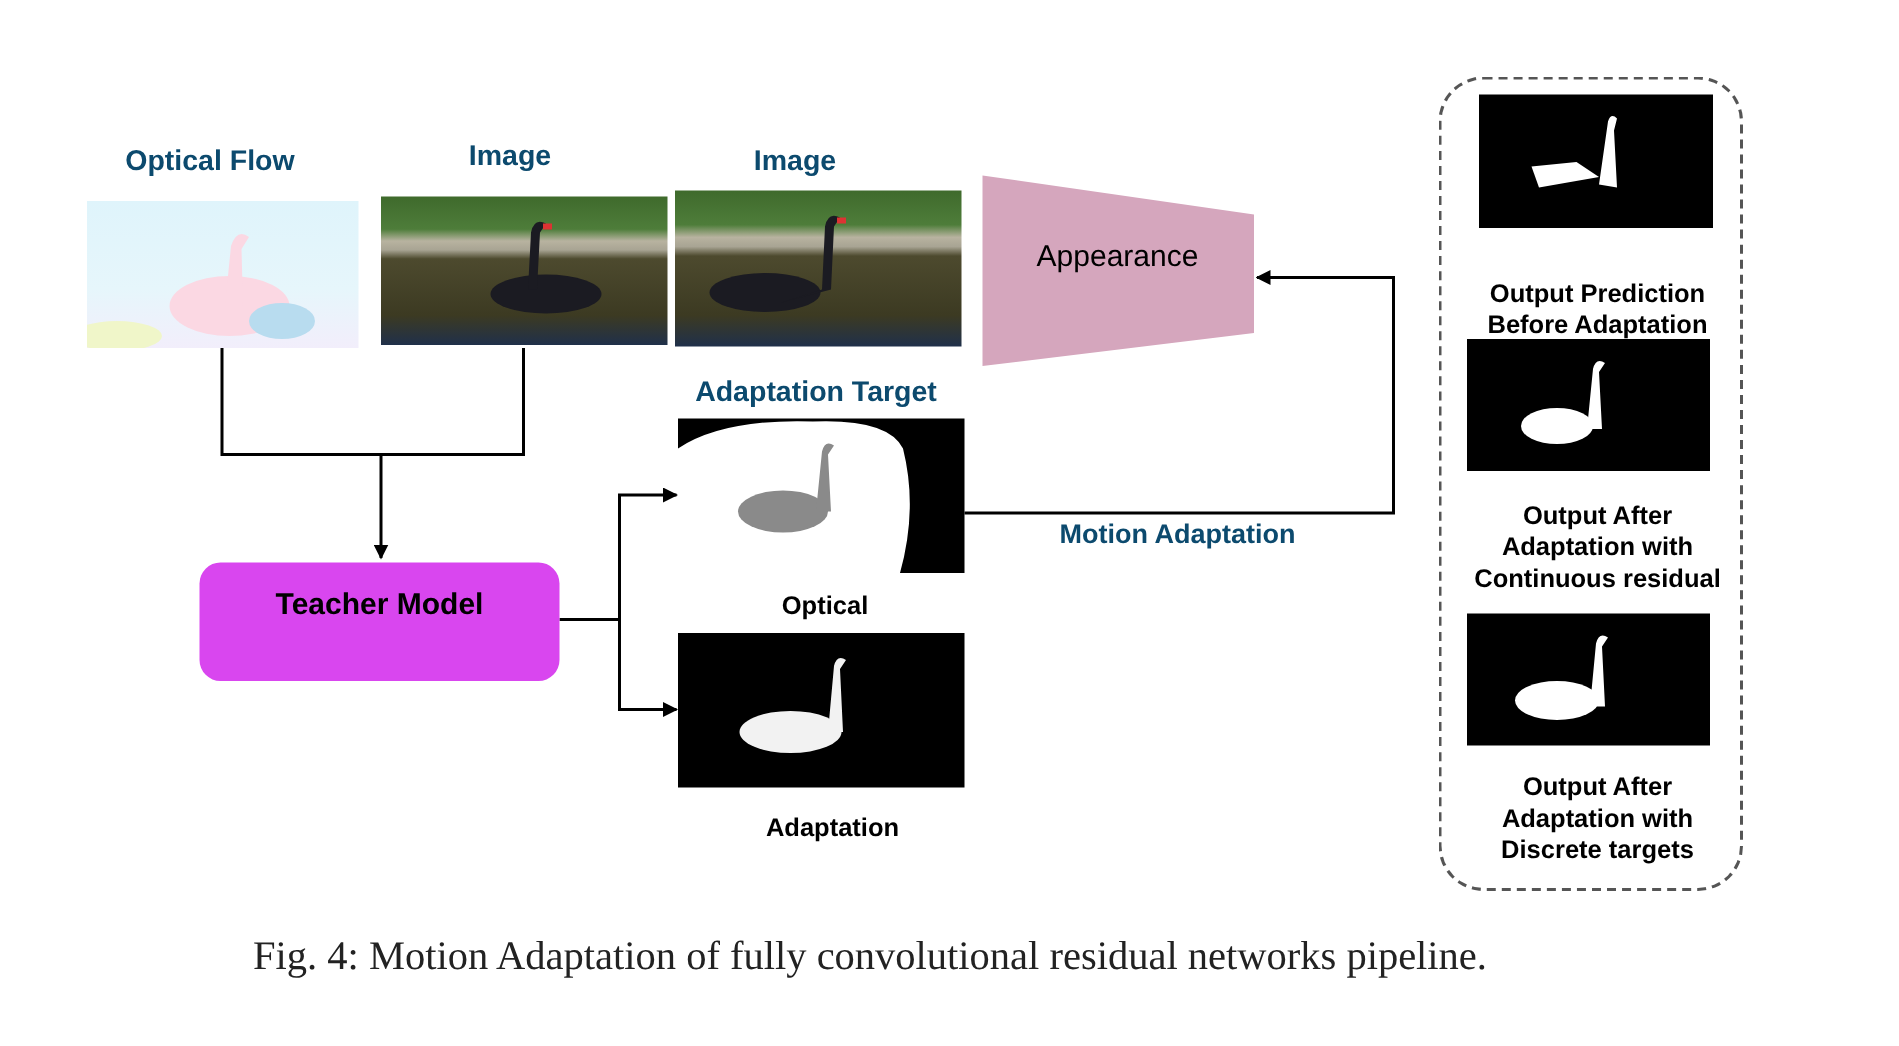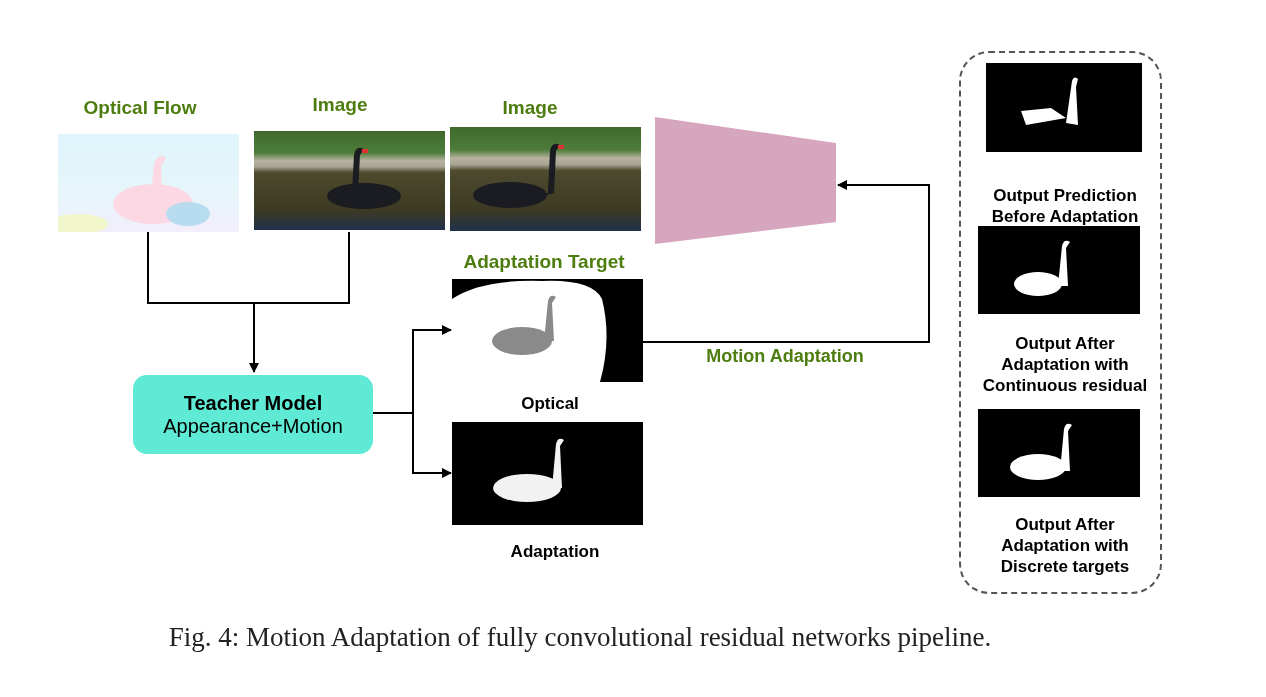--- a/index.html
+++ b/index.html
@@ -1,22 +1,22 @@
 <!DOCTYPE html>
 <html><head>
 <meta charset="utf-8">
 <style>
   html, body { margin:0; padding:0; background:#fff; }
   body { width:1266px; height:697px; position:relative; overflow:hidden; font-family:"Liberation Sans", sans-serif; }
-  .lbl { position:absolute; font-weight:bold; color:#4d7c0f; font-size:19px; text-align:center; white-space:nowrap; }
+  .lbl { position:absolute; font-weight:bold; color:#0c4a6e; font-size:19px; text-align:center; white-space:nowrap; }
   .lbl-sm { position:absolute; font-weight:bold; color:#000; font-size:17px; text-align:center; line-height:21px; }
   .thumb { position:absolute; overflow:hidden; }
   svg.full { position:absolute; left:0; top:0; }
   .caption { position:absolute; left:0; width:1160px; top:622px; text-align:center; font-family:"Liberation Serif", serif; font-size:27px; color:#222; }
-  .teacher { position:absolute; left:133px; top:375px; width:240px; height:79px; background:#5eead4; border-radius:14px; text-align:center; color:#000; }
+  .teacher { position:absolute; left:133px; top:375px; width:240px; height:79px; background:#d946ef; border-radius:14px; text-align:center; color:#000; }
   .teacher .t1 { font-weight:bold; font-size:20px; margin-top:17px; }
   .teacher .t2 { font-size:20px; }
   .student-text { position:absolute; left:655px; top:160px; width:180px; text-align:center; }
   .student-text .s1 { font-weight:bold; font-size:20px; }
   .student-text .s2 { font-size:20px; }
   .dashbox { position:absolute; left:959px; top:51px; width:203px; height:543px; border:2px dashed #555; border-radius:30px; box-sizing:border-box; }
 </style>
 </head>
 <body>
 
@@ -62,25 +62,25 @@
 
 <div class="thumb" style="left:450px;top:127px;width:191px;height:104px;background:linear-gradient(180deg,#3f6a2c 0%,#4e7d3a 22%,#b8b3a0 30%,#a8a493 36%,#4d4a2e 42%,#3c3a22 80%,#20304a 100%);">
   <svg width="191" height="104">
     <ellipse cx="60" cy="68" rx="37" ry="13" fill="#1b1b22"></ellipse>
     <path d="M98,66 L100,24 Q102,14 110,18 L106,24 L104,66 L70,75 z" fill="#1b1b22"></path>
     <rect x="108" y="18" width="6" height="4" fill="#d33"></rect>
   </svg>
 </div>
 
 <div class="student-text">
+  <div class="s2">Appearance</div>
 </div>
 
 <div class="teacher">
   <div class="t1">Teacher Model</div>
-  <div class="t2">Appearance+Motion</div>
 </div>
 
 <div class="lbl" style="left:444px;top:251px;width:200px;">Adaptation Target</div>
 <div class="thumb" style="left:452px;top:279px;width:191px;height:103px;background:#000;">
   <svg width="191" height="103">
     <path d="M0,20 Q30,0 90,2 Q140,0 150,20 Q160,60 148,103 L0,103 z" fill="#fff"></path>
     <ellipse cx="70" cy="62" rx="30" ry="14" fill="#8a8a8a"></ellipse>
     <path d="M92,62 L96,22 Q98,14 104,18 L100,24 L102,62 z" fill="#8a8a8a"></path>
   </svg>
 </div>

